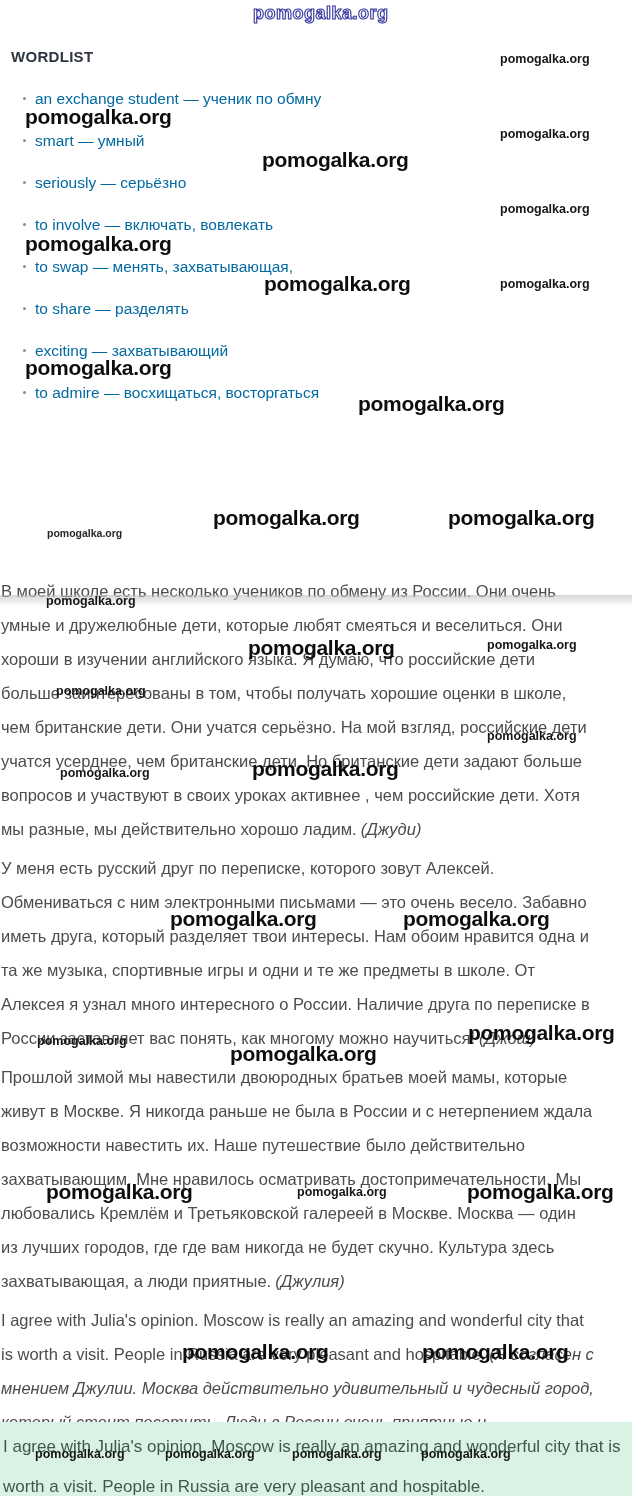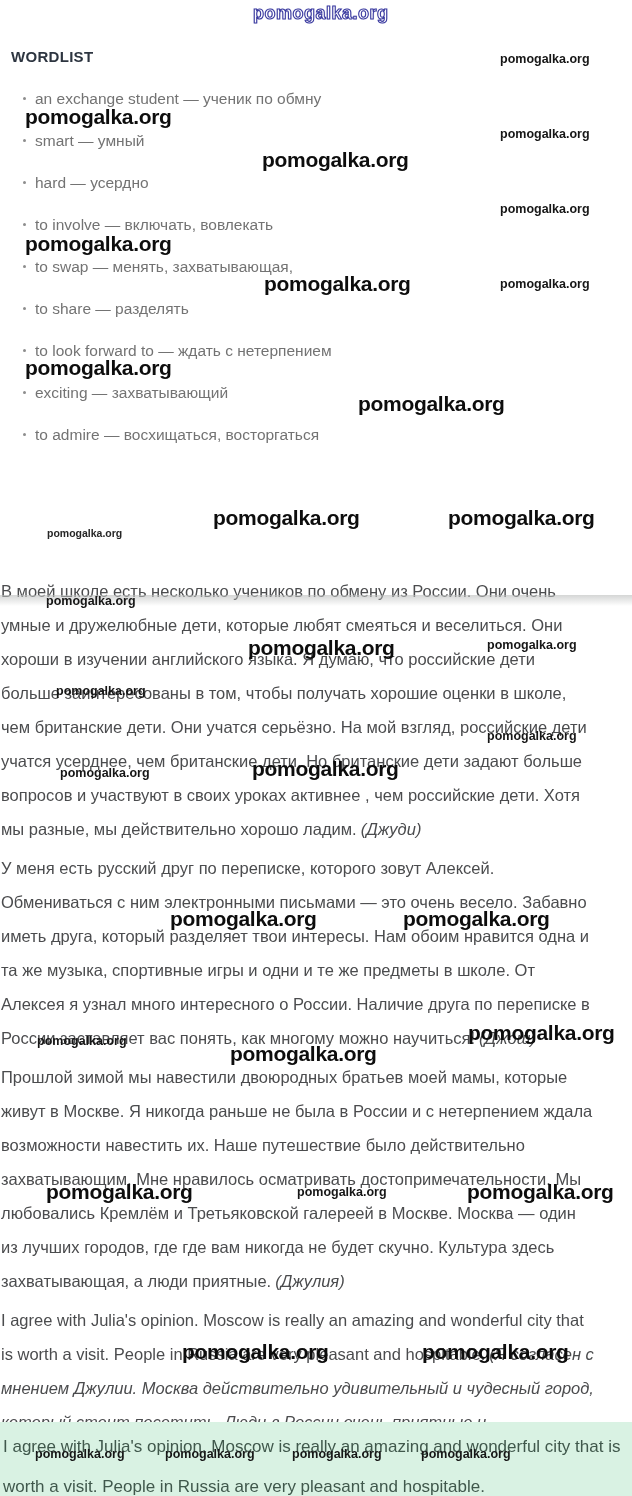--- a/index.html
+++ b/index.html
@@ -31,21 +31,21 @@
     padding: 0;
     list-style: none;
     width: 632px;
   }
   .wordlist li {
     position: relative;
     padding-left: 35px;
     line-height: 18px;
     margin-bottom: 24px;
     font-size: 15.5px;
-    color: #737373;
+    color: #0369a1;
   }
   .wordlist li::before {
     content: "";
     position: absolute;
     left: 23px;
     top: 7px;
     width: 3px;
     height: 3px;
     border-radius: 50%;
     background: #8d8d8d;
@@ -133,25 +133,24 @@
 </head>
 <body>
 
 <div class="page">
 
   <h1 class="wordlist-title">WORDLIST</h1>
 
   <ul class="wordlist" id="wordlist-list">
       <li>an exchange student — ученик по обмну</li>
       <li>smart — умный</li>
-      <li>hard — усердно</li>
+      <li>seriously — серьёзно</li>
       <li>to involve — включать, вовлекать</li>
       <li>to swap — менять, захватывающая,</li>
       <li>to share — разделять</li>
-      <li>to look forward to — ждать с нетерпением</li>
       <li>exciting — захватывающий</li>
       <li>to admire — восхищаться, восторгаться</li>
     </ul>
 
   <div class="seam-shadow"></div>
 
   <section class="body-copy">
     <p><span>В моей школе есть несколько учеников по обмену из России. Они очень умные и дружелюбные дети, которые любят смеяться и веселиться. Они хороши в изучении английского языка. Я думаю, что российские дети больше заинтересованы в том, чтобы получать хорошие оценки в школе, чем британские дети. Они учатся серьёзно. На мой взгляд, российские дети учатся усерднее, чем британские дети. Но британские дети задают больше вопросов и участвуют в своих уроках активнее , чем российские дети. Хотя мы разные, мы действительно хорошо ладим.</span><span class="author">(Джуди)</span></p>
 
     <p><span>У меня есть русский друг по переписке, которого зовут Алексей. Обмениваться с ним электронными письмами — это очень весело. Забавно иметь друга, который разделяет твои интересы. Нам обоим нравится одна и та же музыка, спортивные игры и одни и те же предметы в школе. От Алексея я узнал много интересного о России. Наличие друга по переписке в России заставляет вас понять, как многому можно научиться!</span><span class="author">(Джош)</span></p>

